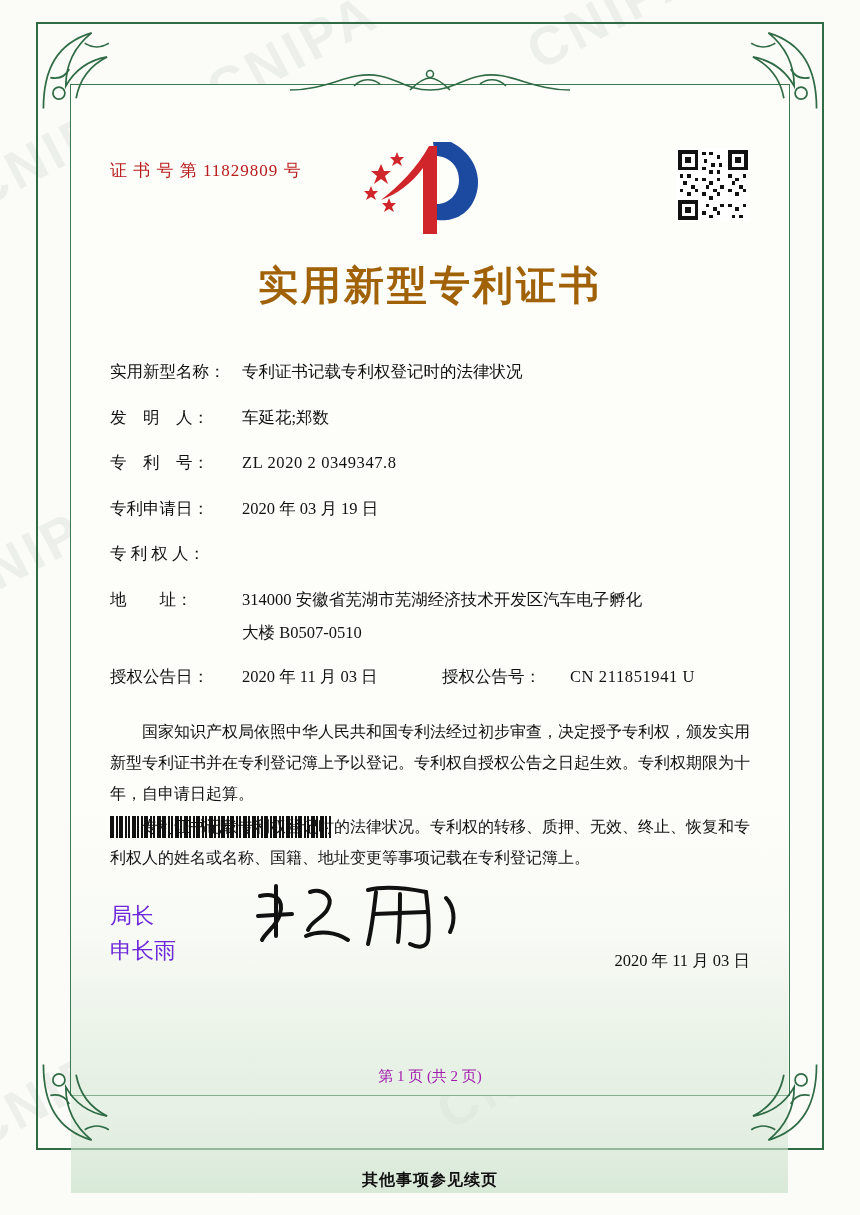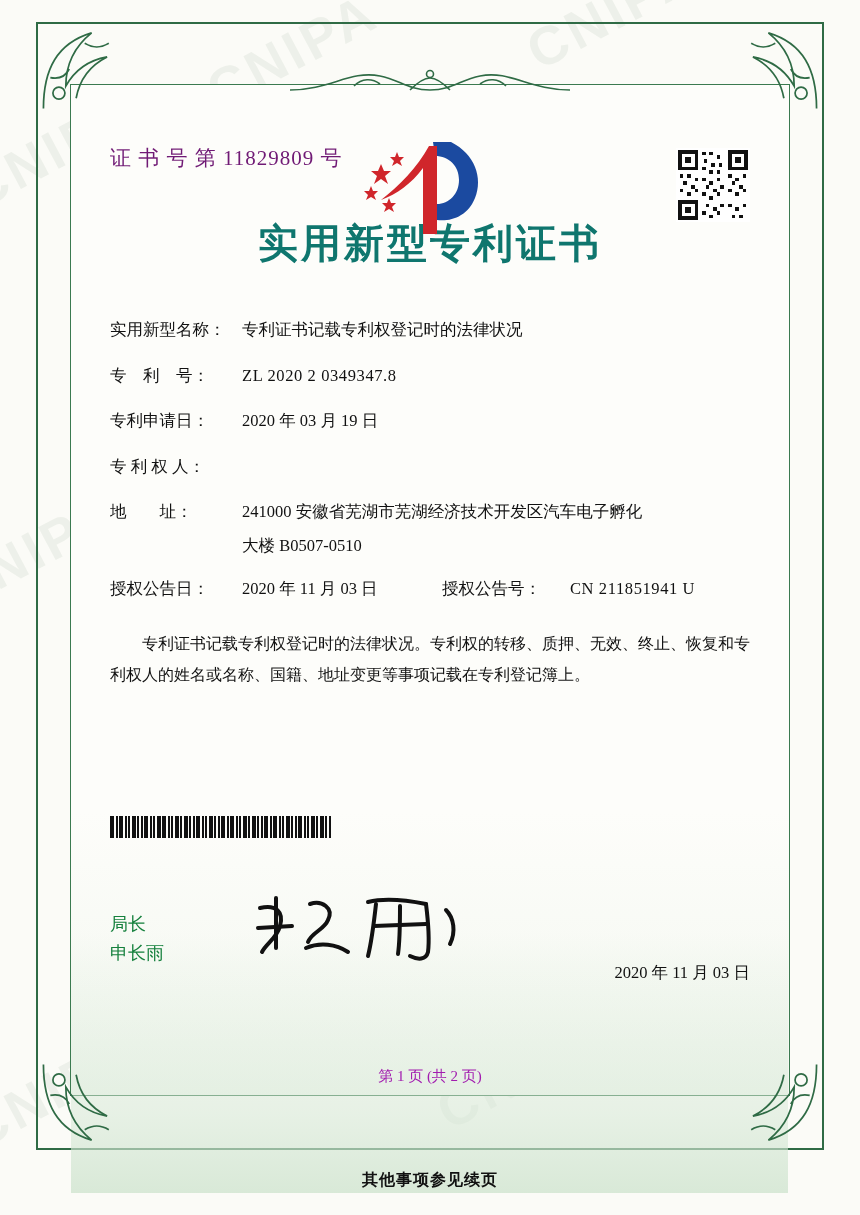--- a/index.html
+++ b/index.html
@@ -78,24 +78,24 @@
     position: absolute;
     left: 70px;
     top: 84px;
     width: 720px;
     height: 1012px;
     box-sizing: border-box;
     padding: 28px 40px 0 40px;
   }
   .cert-no {
     font-family: "Liberation Serif", serif;
-    font-size: 21px;
-    color: #701a75;
+    font-size: 17px;
+    color: #b91c1c;
     letter-spacing: 1px;
-    margin-top: 32px;
+    margin-top: 47px;
   }
   .emblem {
     position: absolute;
     left: 50%;
     top: 50px;
     transform: translateX(-50%);
     width: 150px;
     height: 110px;
   }
   .emblem svg { width: 100%; height: 100%; display: block; }
@@ -107,22 +107,22 @@
     height: 74px;
   }
   .qr svg { width:100%; height:100%; display:block; }
 
   .main-title {
     text-align: center;
     font-family: Liberation Sans, sans-serif;
     font-weight: bold;
     font-size: 40px;
     letter-spacing: 3px;
-    color: #0f766e;
-    margin-top: 44px;
+    color: #a16207;
+    margin-top: 76px;
   }
   .fields {
     margin-top: 46px;
     font-size: 16.5px;
     color: #111;
     line-height: 1.55;
   }
   .field-row {
     display: flex;
     align-items: center;
@@ -174,23 +174,23 @@
     margin-right: 1.5px;
   }
   .barcode .bar.w { width: 4px; }
   .sign-block {
     position: absolute;
     left: 40px;
     bottom: 128px;
     width: 640px;
   }
   .sign-label {
-    font-size: 18px;
+    font-size: 22px;
     line-height: 1.6;
-    color: #15803d;
+    color: #6d28d9;
     float: left;
   }
   .signature {
     position: absolute;
     left: 140px;
     top: -24px;
     width: 220px;
     height: 80px;
     color: #111;
   }
@@ -382,50 +382,55 @@
 
     <div class="main-title">实用新型专利证书</div>
 
     <div class="fields">
 
       <div class="field-row">
         <div class="f-label">实用新型名称：</div>
         <div class="f-value">专利证书记载专利权登记时的法律状况</div>
       </div>
 
+      <div class="field-row">
+        <div class="f-label">发    明    人：</div>
+        <div class="f-value">车延花;郑数</div>
+      </div>
 
       <div class="field-row">
         <div class="f-label">专    利    号：</div>
         <div class="f-value mono">ZL 2020 2 0349347.8</div>
       </div>
 
       <div class="field-row">
         <div class="f-label">专利申请日：</div>
         <div class="f-value">2020 年 03 月 19 日</div>
       </div>
 
       <div class="field-row">
         <div class="f-label">专 利 权 人：</div>
       </div>
 
       <div class="field-row" style="margin-bottom:4px;">
         <div class="f-label">地        址：</div>
-        <div class="f-value">241000  安徽省芜湖市芜湖经济技术开发区汽车电子孵化</div>
+        <div class="f-value">314000  安徽省芜湖市芜湖经济技术开发区汽车电子孵化</div>
       </div>
       <div class="addr-second" style="margin-bottom:18px;margin-top:8px;">大楼 B0507-0510</div>
 
       <div class="field-row two-col">
         <div class="f-label">授权公告日：</div>
         <div style="width:200px;flex:0 0 200px;">2020 年 11 月 03 日</div>
         <div class="f-col2-label">授权公告号：</div>
         <div class="f-value mono">CN 211851941 U</div>
       </div>
     </div>
 
     <div class="paras">
+      <p>国家知识产权局依照中华人民共和国专利法经过初步审查，决定授予专利权，颁发实用新型专利证书并在专利登记簿上予以登记。专利权自授权公告之日起生效。专利权期限为十年，自申请日起算。</p>
       <p>专利证书记载专利权登记时的法律状况。专利权的转移、质押、无效、终止、恢复和专利权人的姓名或名称、国籍、地址变更等事项记载在专利登记簿上。</p>
     </div>
 
     <div class="barcode">
       <span class="bar w"></span>
         <span class="bar"></span>
         <span class="bar w"></span>
         <span class="bar"></span>
       <span class="bar"></span>
         <span class="bar w"></span>

